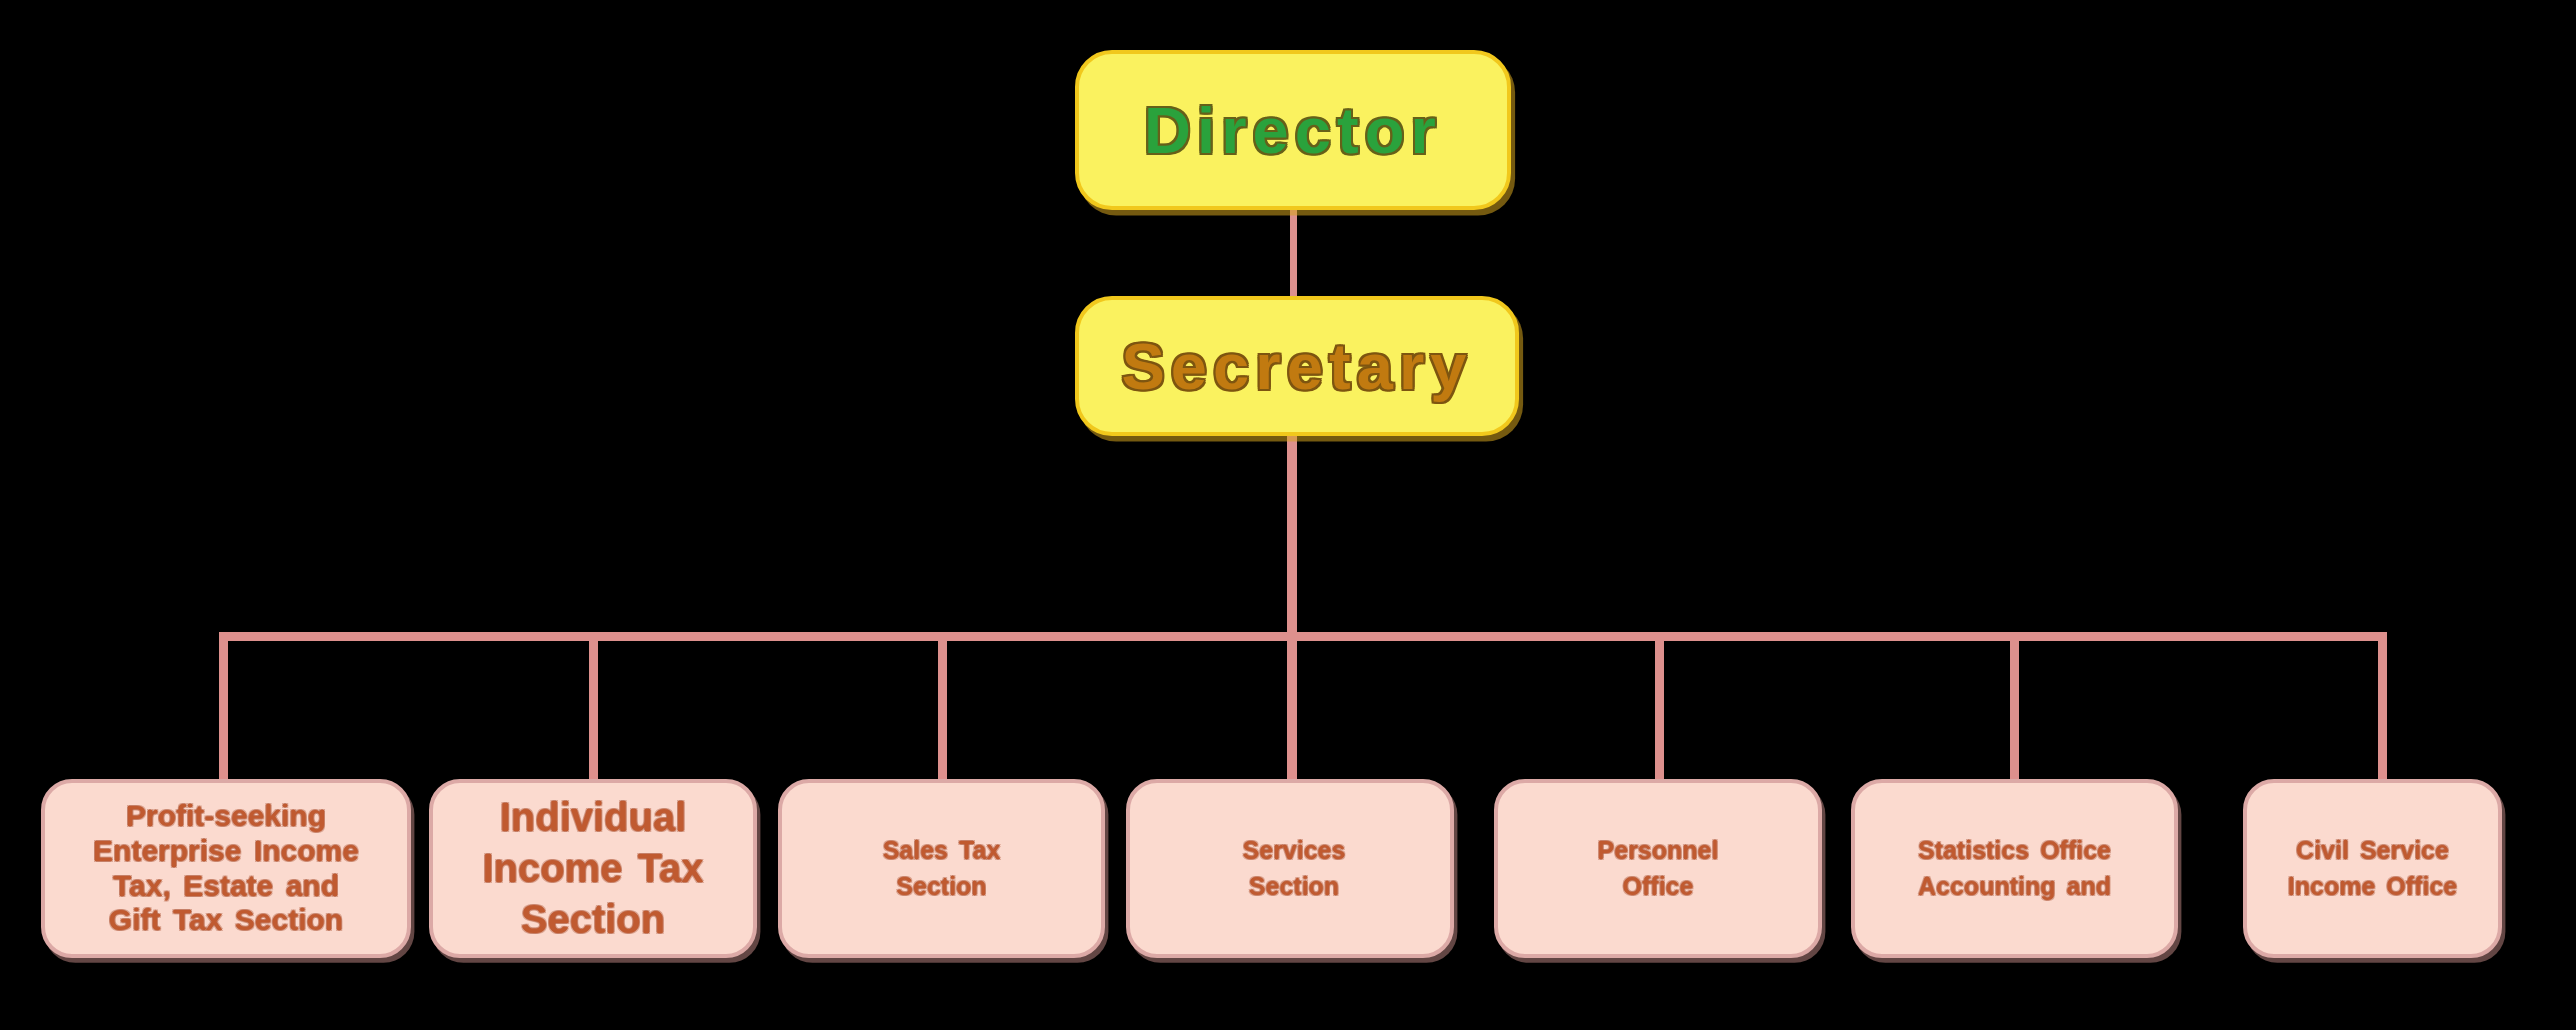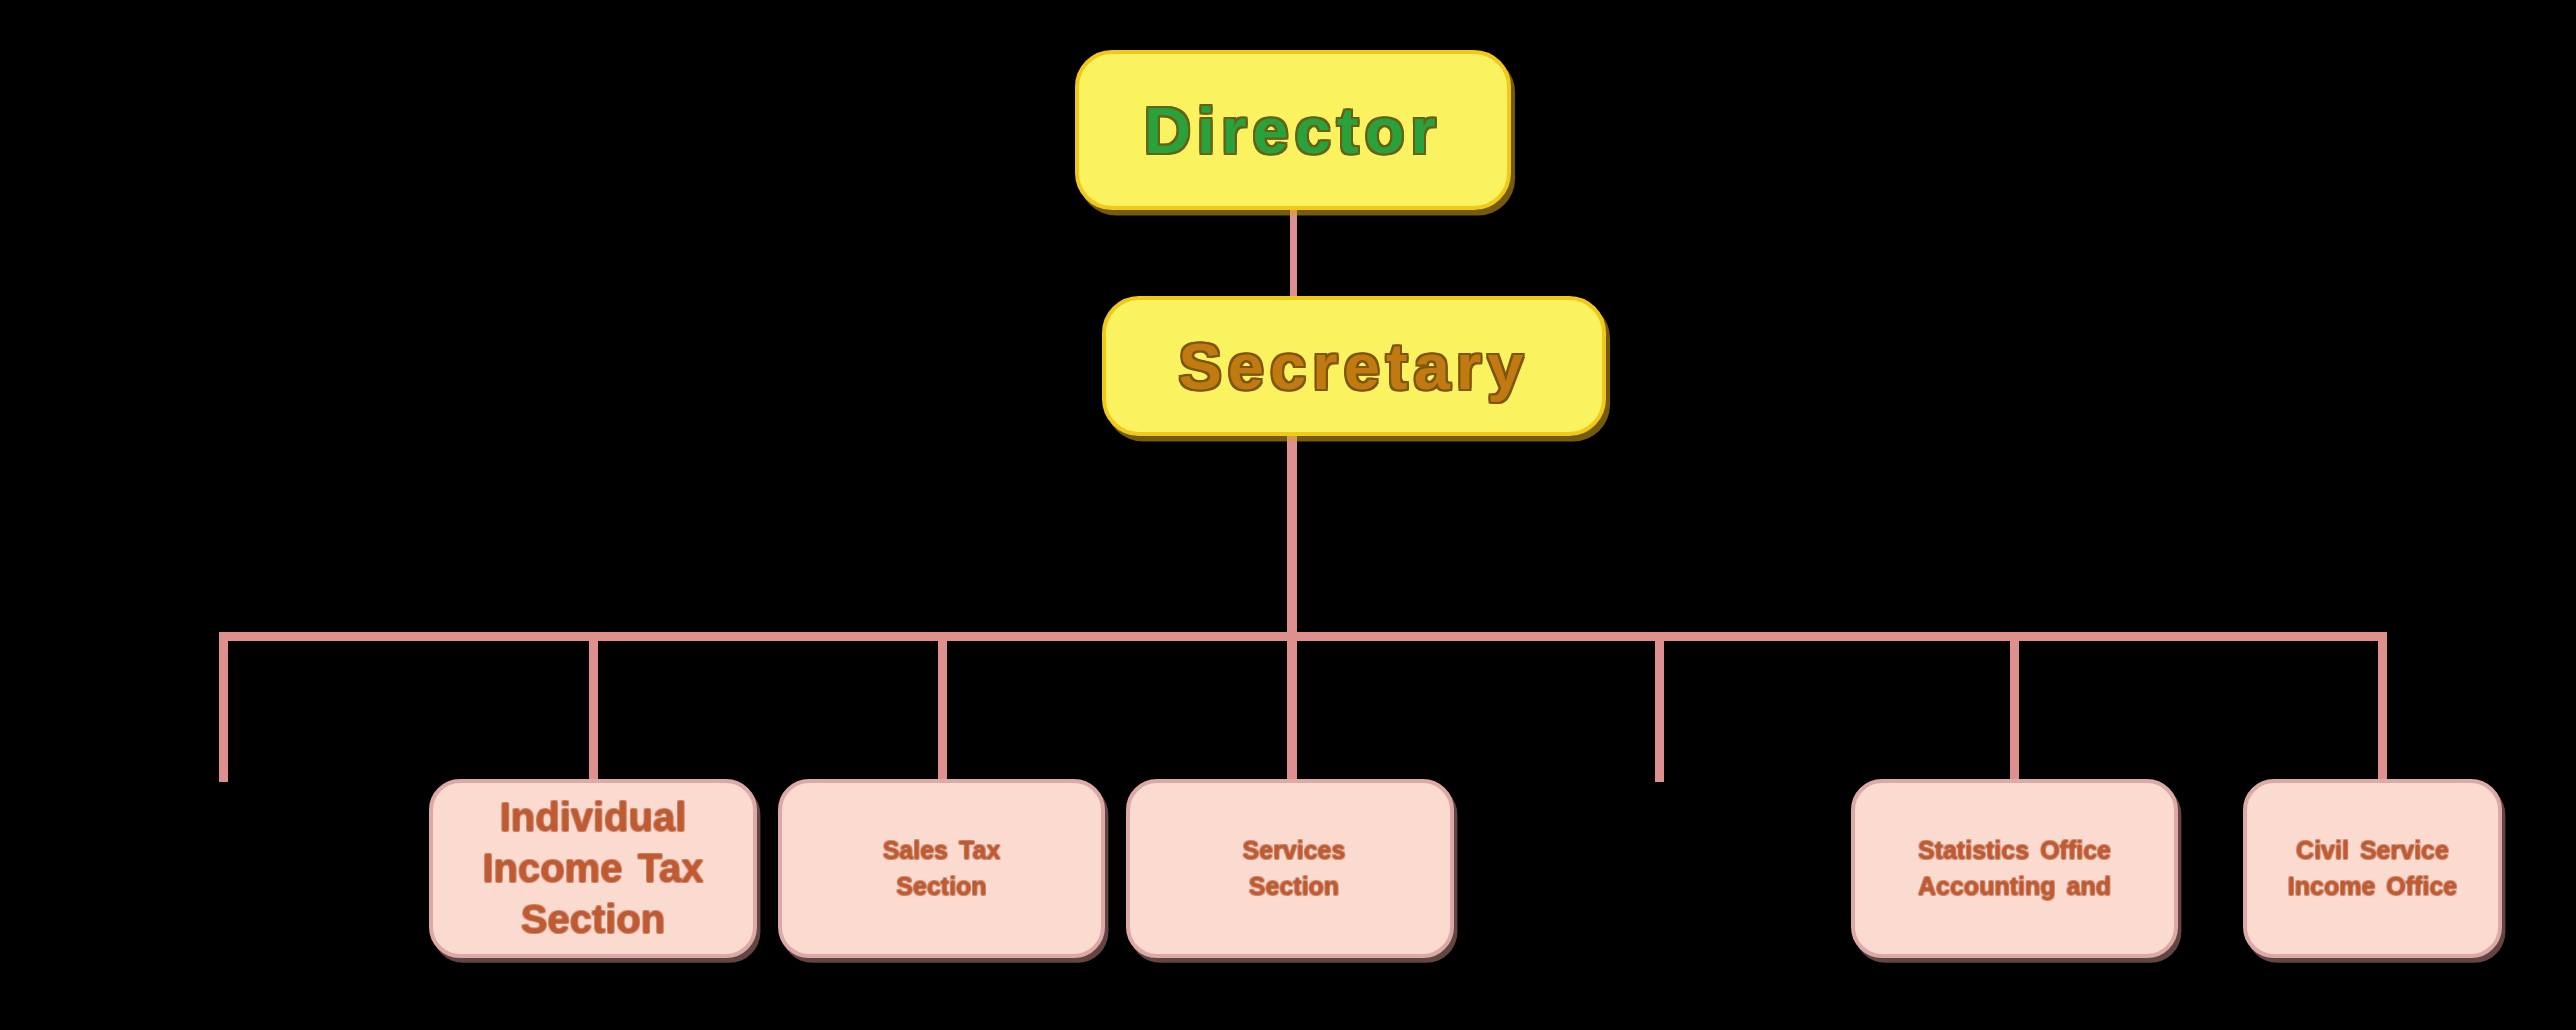--- a/index.html
+++ b/index.html
@@ -43,21 +43,21 @@
     justify-content: center;
     text-align: center;
   }
   .yellow {
     background: #FAF25F;
     border: 4.8px solid #F1C81C;
     border-radius: 37px;
     box-shadow: 4.1px 5.5px 0 rgba(214, 164, 30, 0.55);
   }
   .director-box  { left: 1075px; top: 50px;  width: 436px; height: 160px; }
-  .secretary-box { left: 1075px; top: 296px; width: 504px; height: 140px; margin-left: 27px; }
+  .secretary-box { left: 1075px; top: 296px; width: 444px; height: 140px; }
 
   .ylabel {
     font-size: 65px;
     font-weight: 700;
     letter-spacing: 6.1px;
     line-height: 1;
   }
   .ylabel.green {
     color: #2AA23C;
     text-shadow:
@@ -123,20 +123,28 @@
   <div class="line drop drop-7"></div>
 
   <div class="node yellow director-box">
     <span class="ylabel green">Director</span>
   </div>
 
   <div class="node yellow secretary-box">
     <span class="ylabel brown">Secretary</span>
   </div>
 
+  <div class="node pink b1">
+    <div class="plabel">
+      <span class="ln">Profit-seeking</span>
+      <span class="ln">Enterprise Income</span>
+      <span class="ln">Tax, Estate and</span>
+      <span class="ln">Gift Tax Section</span>
+    </div>
+  </div>
 
   <div class="node pink b2">
     <div class="plabel">
       <span class="ln">Individual</span>
       <span class="ln">Income Tax</span>
       <span class="ln">Section</span>
     </div>
   </div>
 
   <div class="node pink b3">
@@ -146,20 +154,26 @@
     </div>
   </div>
 
   <div class="node pink b4">
     <div class="plabel">
       <span class="ln">Services</span>
       <span class="ln">Section</span>
     </div>
   </div>
 
+  <div class="node pink b5">
+    <div class="plabel">
+      <span class="ln">Personnel</span>
+      <span class="ln">Office</span>
+    </div>
+  </div>
 
   <div class="node pink b6">
     <div class="plabel">
       <span class="ln">Statistics Office</span>
       <span class="ln">Accounting and</span>
     </div>
   </div>
 
   <div class="node pink b7">
     <div class="plabel">

